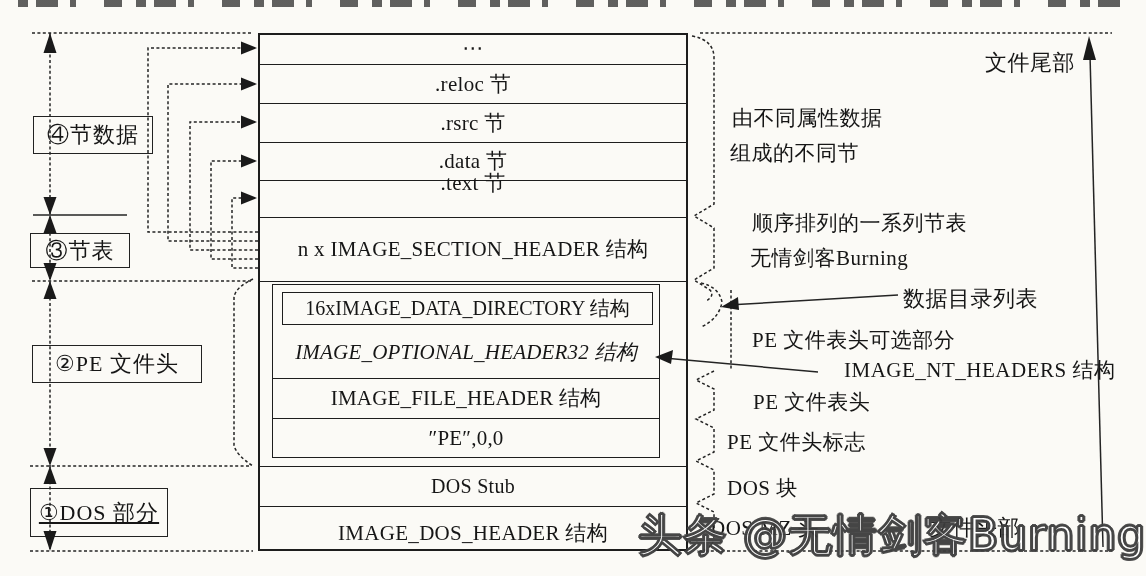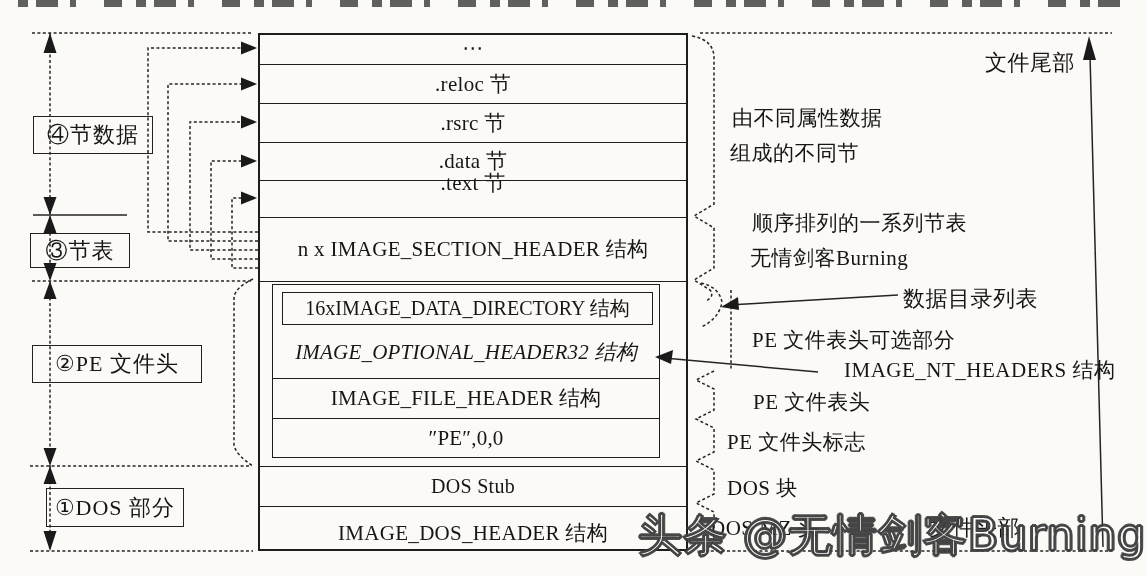--- a/index.html
+++ b/index.html
@@ -73,21 +73,21 @@
   <div class="abs ctr in-txt" style="top:378px;height:40px;">IMAGE_FILE_HEADER 结构</div>
   <div class="abs hline" style="left:272px;top:418px;width:388px;border-top-width:1.4px;"></div>
   <div class="abs ctr in-txt" style="top:418px;height:40px;">″PE″,0,0</div>
 
   <div class="abs ctr row-txt" style="top:466px;height:40px;font-size:20px;">DOS Stub</div>
   <div class="abs ctr row-txt" style="top:506px;height:53px;">IMAGE_DOS_HEADER 结构</div>
 
   <div class="abs ctr lbl" style="left:33px;top:116px;width:120px;height:38px;">④节数据</div>
   <div class="abs ctr lbl" style="left:30px;top:233px;width:100px;height:35px;">③节表</div>
   <div class="abs ctr lbl" style="left:32px;top:345px;width:170px;height:38px;">②PE 文件头</div>
-  <div class="abs ctr lbl" style="left:46px;top:488px;width:138px;height:39px;">①DOS 部分</div>
+  <div class="abs ctr lbl" style="left:30px;top:488px;width:138px;height:49px;text-decoration:underline;">①DOS 部分</div>
 
   <div class="abs note note-lg" style="left:985px;top:48px;">文件尾部</div>
   <div class="abs note" style="left:732px;top:104px;">由不同属性数据</div>
   <div class="abs note" style="left:730px;top:139px;">组成的不同节</div>
   <div class="abs note" style="left:752px;top:209px;">顺序排列的一系列节表</div>
   <div class="abs note" style="left:750px;top:244px;">无情剑客Burning</div>
   <div class="abs note note-lg" style="left:903px;top:284px;">数据目录列表</div>
   <div class="abs note" style="left:752px;top:326px;">PE 文件表头可选部分</div>
   <div class="abs note" style="left:820px;top:356px;margin-left:24px;">IMAGE_NT_HEADERS 结构</div>
   <div class="abs note" style="left:726px;top:388px;margin-left:27px;">PE 文件表头</div>

